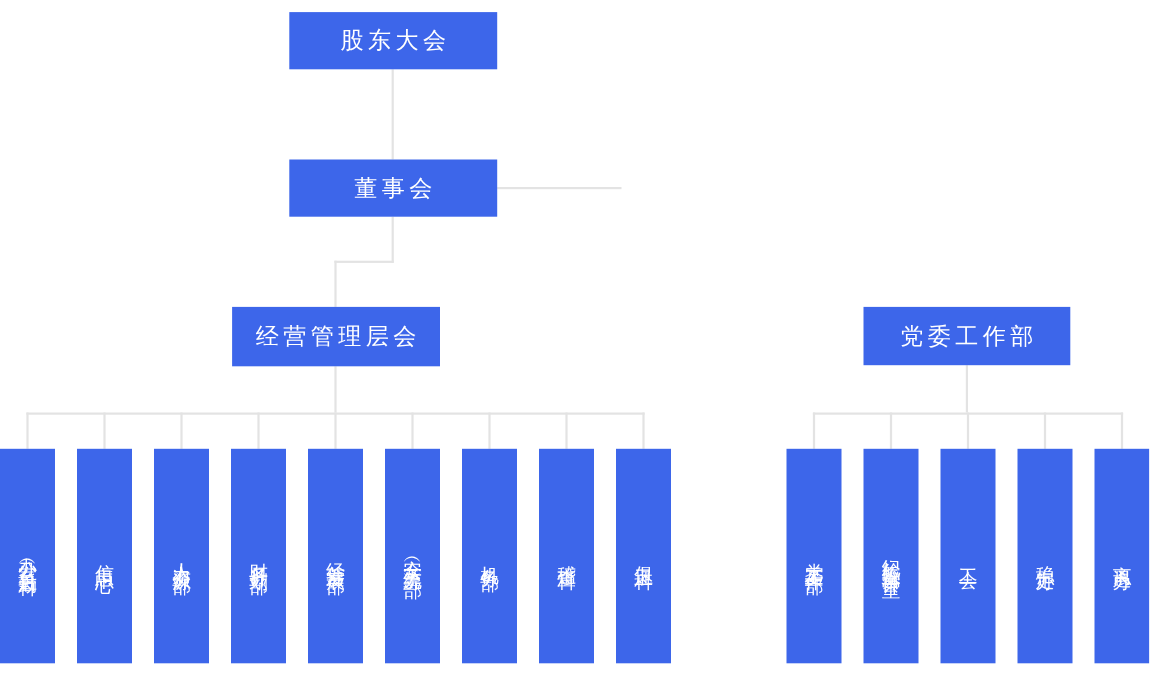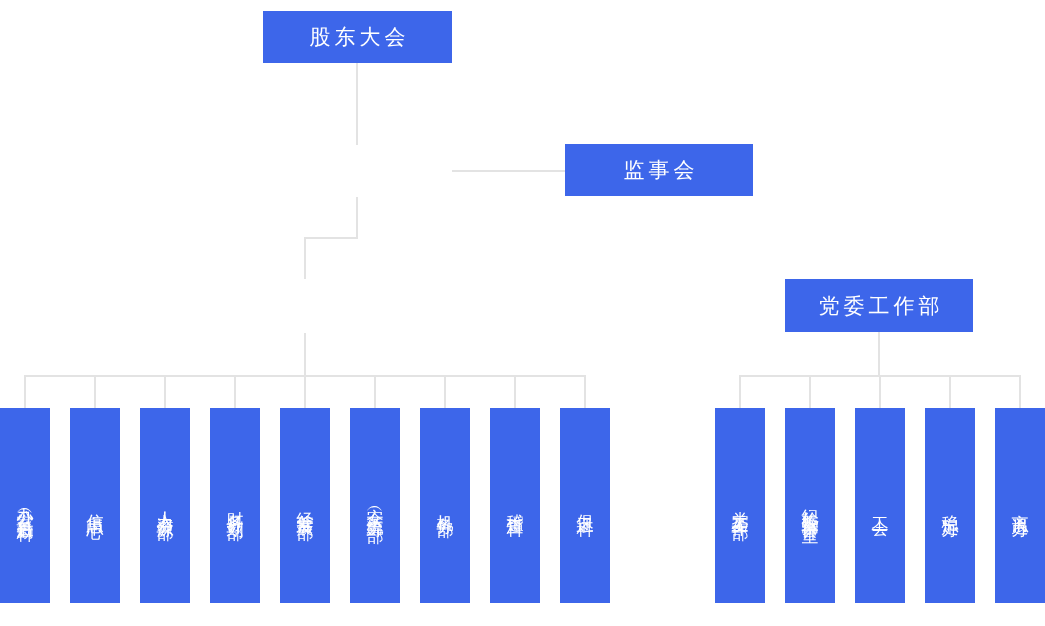--- a/index.html
+++ b/index.html
@@ -73,23 +73,24 @@
   <div class="line" style="left:878px;top:332px;width:2px;height:43px"></div>
   <div class="line" style="left:739px;top:375px;width:282px;height:2px"></div>
   <div class="line" style="left:739px;top:375px;width:2px;height:33px"></div>
   <div class="line" style="left:809px;top:375px;width:2px;height:33px"></div>
   <div class="line" style="left:879px;top:375px;width:2px;height:33px"></div>
   <div class="line" style="left:949px;top:375px;width:2px;height:33px"></div>
   <div class="line" style="left:1019px;top:375px;width:2px;height:33px"></div>
 
   <div class="node top" style="left:263px;top:11px;width:189px;height:52px">股东大会</div>
 
+  <div class="node top" style="left:263px;top:145px;width:189px;height:52px">董事会</div>
 
-  <div class="node top" style="left:565px;top:144px;width:188px;height:52px">监事会</div>
 
+  <div class="node top" style="left:211px;top:279px;width:189px;height:54px">经营管理层会</div>
 
   <div class="node top" style="left:785px;top:279px;width:188px;height:53px">党委工作部</div>
 
   <div class="node dept" style="left:0px">办公室（后勤科）</div>
   <div class="node dept" style="left:70px">信息中心</div>
   <div class="node dept" style="left:140px">人力资源部</div>
   <div class="node dept" style="left:210px">财务计划部</div>
   <div class="node dept" style="left:280px">经营发展部</div>
   <div class="node dept" style="left:350px">安全（统筹）部</div>
   <div class="node dept" style="left:420px">机务部</div>

